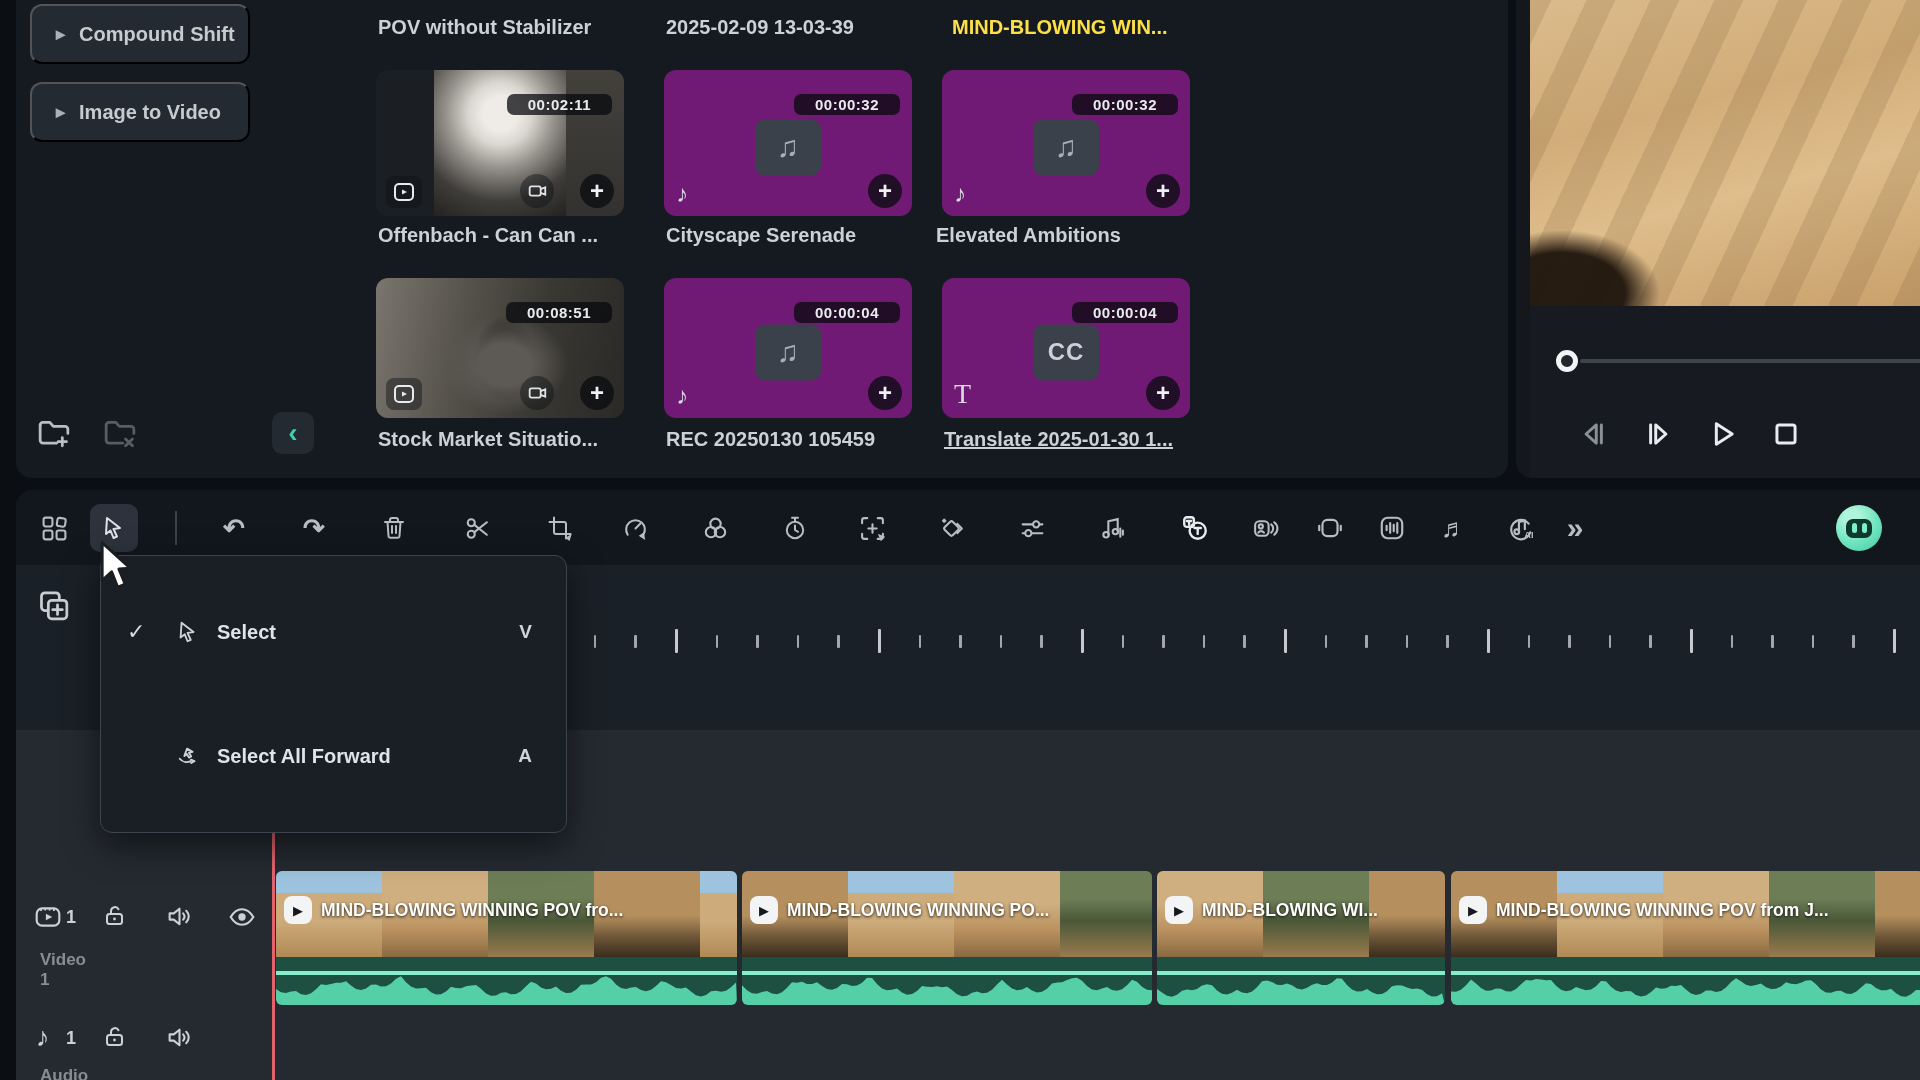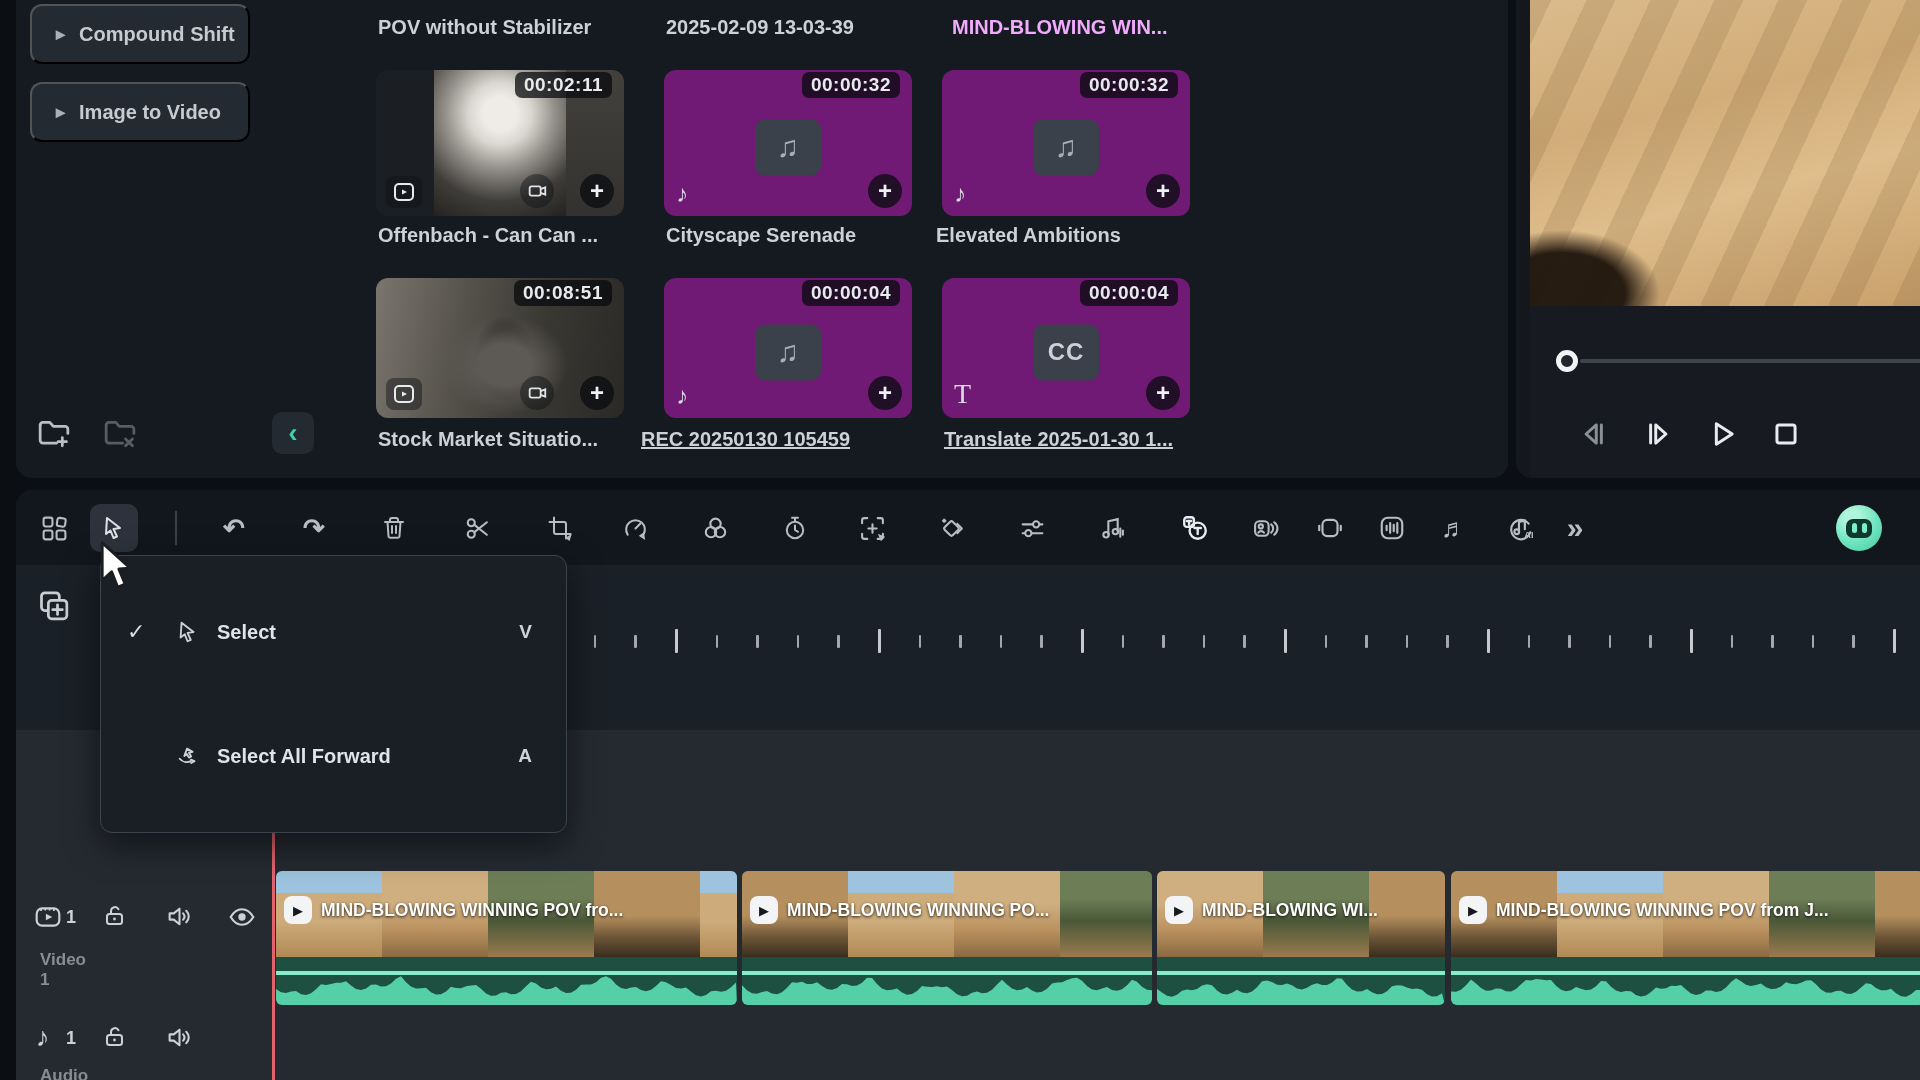--- a/index.html
+++ b/index.html
@@ -16,22 +16,22 @@
   
   .side-btn{left:14px;width:220px;height:60px;background:#232a31;border-radius:12px;display:flex;align-items:center;
     color:#c6cbd0;font-size:20px;font-weight:700;}
   .side-btn .caret{color:#aab0b7;font-size:18px;margin:0 14px 0 18px;}
   .ghost-btn{background:none;border:none;padding:0;cursor:default;}
   .collapse-btn{left:256px;top:428px;width:42px;height:42px;background:#232a31;border-radius:10px;
     display:flex;align-items:center;justify-content:center;color:#3fd0ae;font-size:28px;font-weight:700;}
   
   .tile{border-radius:12px;overflow:hidden;background:#701a75;}
   .tile-label{font-size:20px;font-weight:700;color:#cdd1d6;white-space:nowrap;overflow:hidden;}
-  .badge{position:absolute;top:2px;right:12px;background:rgba(8,10,13,.75);color:#e8ebee;font-size:19px;
-    font-weight:700;padding:2px 9px;border-radius:7px;letter-spacing:.5px;}
+  .badge{position:absolute;top:24px;right:12px;background:rgba(8,10,13,.75);color:#e8ebee;font-size:15px;
+    font-weight:700;padding:2px 21px;border-radius:7px;letter-spacing:.5px;}
   .plusbtn{position:absolute;right:10px;bottom:8px;width:34px;height:34px;border-radius:50%;
     background:rgba(10,13,17,.78);color:#eef1f3;font-size:24px;font-weight:700;display:flex;
     align-items:center;justify-content:center;line-height:0;}
   .sq{position:absolute;left:50%;top:50%;transform:translate(-50%,-42%);width:66px;height:56px;
     background:#3a414b;border-radius:10px;display:flex;align-items:center;justify-content:center;
     color:#a8aeb6;font-size:30px;}
   .mini-icon{position:absolute;left:12px;bottom:8px;color:#d7dbdf;font-size:24px;}
   .cam-badge{position:absolute;left:10px;bottom:8px;width:36px;height:32px;border-radius:8px;
     background:rgba(15,18,22,.45);display:flex;align-items:center;justify-content:center;}
   .film-badge{position:absolute;left:58%;bottom:8px;width:34px;height:34px;border-radius:50%;
@@ -118,21 +118,21 @@
           <path d="M3 8 a2 2 0 0 1 2-2 h5 l2.5 3 H21 a2 2 0 0 1 2 2 v3"></path>
         <path d="M17 18 l5 5 M22 18 l-5 5"></path>
       </svg>
     </button>
     <button class="abs collapse-btn ghost-btn">
       <span>‹</span>
     </button>
 
     <div class="abs tile-label" style="left:362px;top:32px;width:250px;">POV without Stabilizer</div>
     <div class="abs tile-label" style="left:650px;top:32px;width:250px;">2025-02-09 13-03-39</div>
-    <div class="abs tile-label" style="left:936px;top:32px;width:250px;color:#f0abfc;">MIND-BLOWING WIN...</div>
+    <div class="abs tile-label" style="left:936px;top:32px;width:250px;color:#fde047;">MIND-BLOWING WIN...</div>
 
     <div class="abs tile" style="left:360px;top:86px;width:248px;height:146px;background:#1b1f24;">
       <div class="abs" style="left:58px;top:0;width:132px;height:146px;background:radial-gradient(circle at 50% 30%,#efece7 0 14%,#d9d5cf 26%,#97938d 44%,#3f3d3a 72%,#23221f 100%);"></div>
       <div class="abs" style="left:190px;top:0;width:58px;height:146px;background:linear-gradient(180deg,#6c6355 0,#4a443b 100%);opacity:.5;"></div>
       <span class="badge">00:02:11</span>
       <span class="cam-badge">
         <svg width="24" height="24" viewBox="0 0 24 24" fill="none" stroke="#e8ebee" stroke-width="2" stroke-linejoin="round">
             <rect x="3" y="4" width="18" height="16" rx="4"></rect>
             <path d="M10 9.5 l5 2.5 -5 2.5 z" fill="#e8ebee" stroke="none"></path>
           </svg>
@@ -189,21 +189,21 @@
     </div>
 
     <div class="abs tile" style="left:926px;top:294px;width:248px;height:140px;">
       <span class="badge">00:00:04</span>
       <span class="sq" style="font-size:24px;font-weight:700;color:#ccd1d7;letter-spacing:1px;">CC</span>
       <span class="mini-icon" style="font-family:'Liberation Serif',serif;font-size:28px;">T</span>
       <span class="plusbtn">+</span>
     </div>
 
     <div class="abs tile-label" style="left:362px;top:444px;width:250px;">Stock Market Situatio...</div>
-    <div class="abs tile-label" style="left:625px;top:444px;width:250px;text-decoration:underline;">REC 20250130 105459</div>
+    <div class="abs tile-label" style="left:650px;top:444px;width:250px;">REC 20250130 105459</div>
     <div class="abs tile-label" style="left:928px;top:444px;width:250px;text-decoration:underline;">Translate 2025-01-30 1...</div>
   </div>
 
   <div class="abs preview-panel">
     <div class="abs pv-video" style="left:14px;top:0;"></div>
     <div class="abs pv-bar" style="left:14px;top:322px;width:426px;height:172px;"></div>
     <div class="abs seek-track" style="left:64px;top:375px;width:376px;"></div>
     <div class="abs seek-handle" style="left:40px;top:366px;"></div>
 
     <button class="abs pv-btn ghost-btn" style="left:58px;top:430px;">

